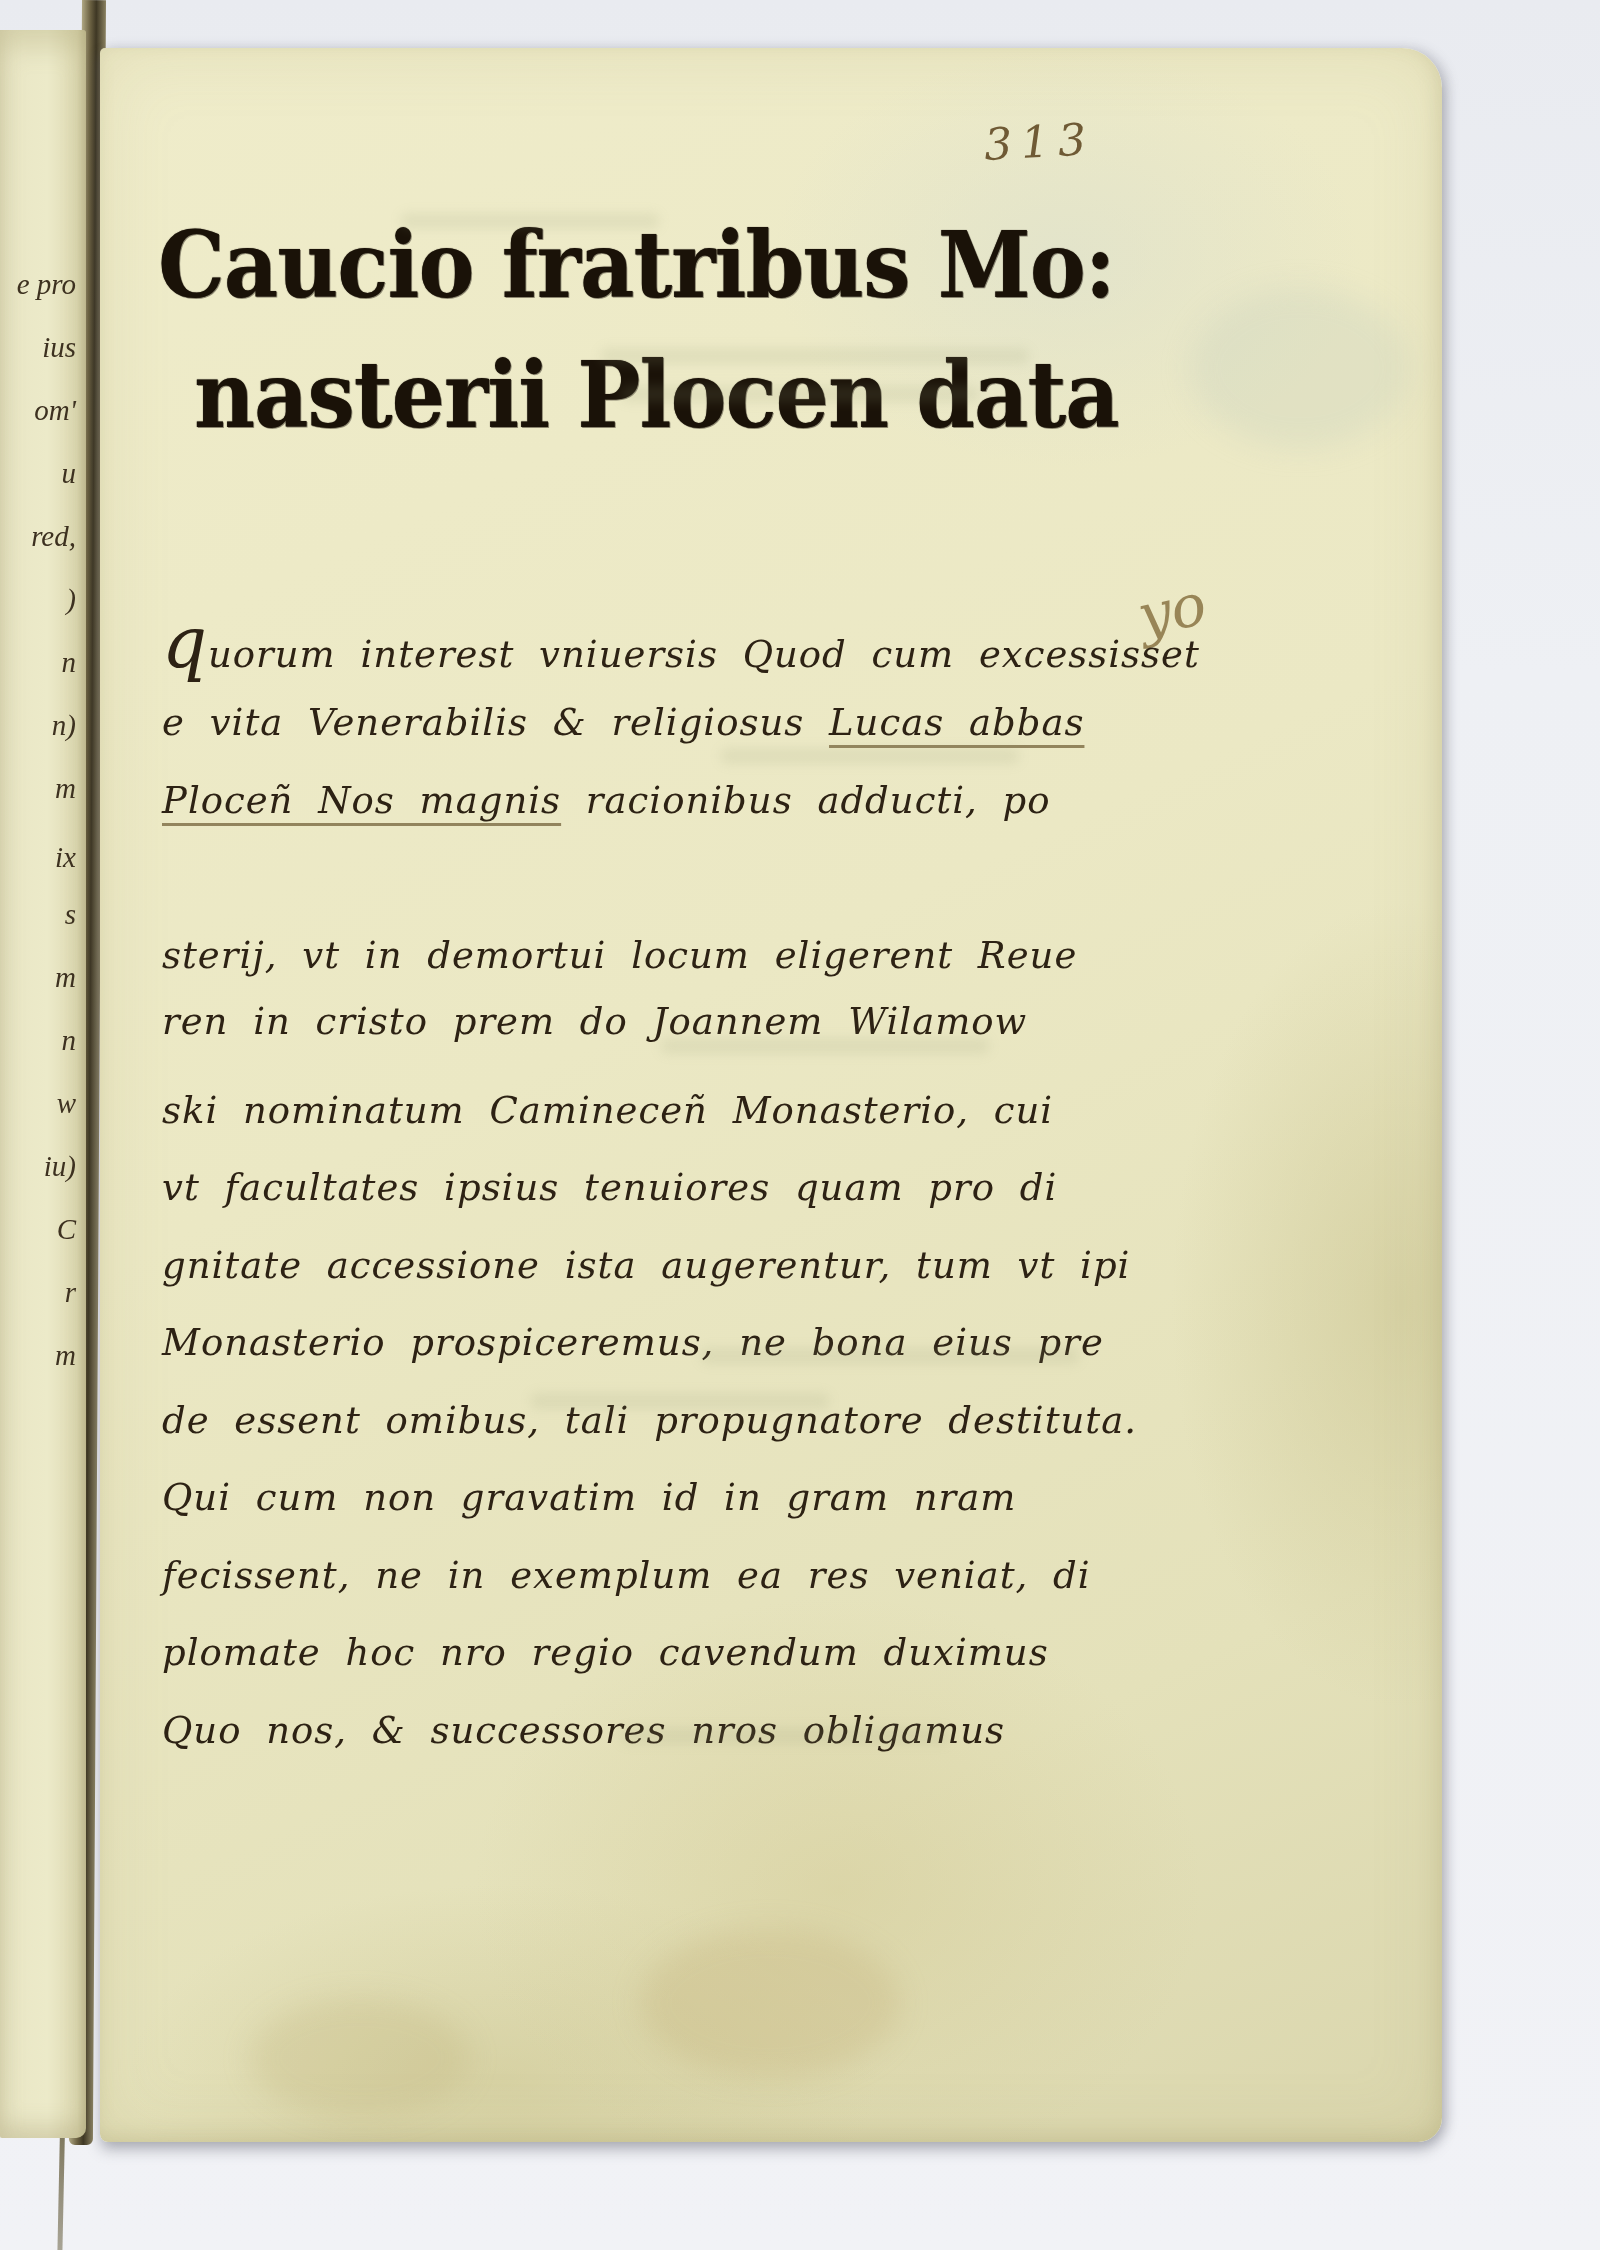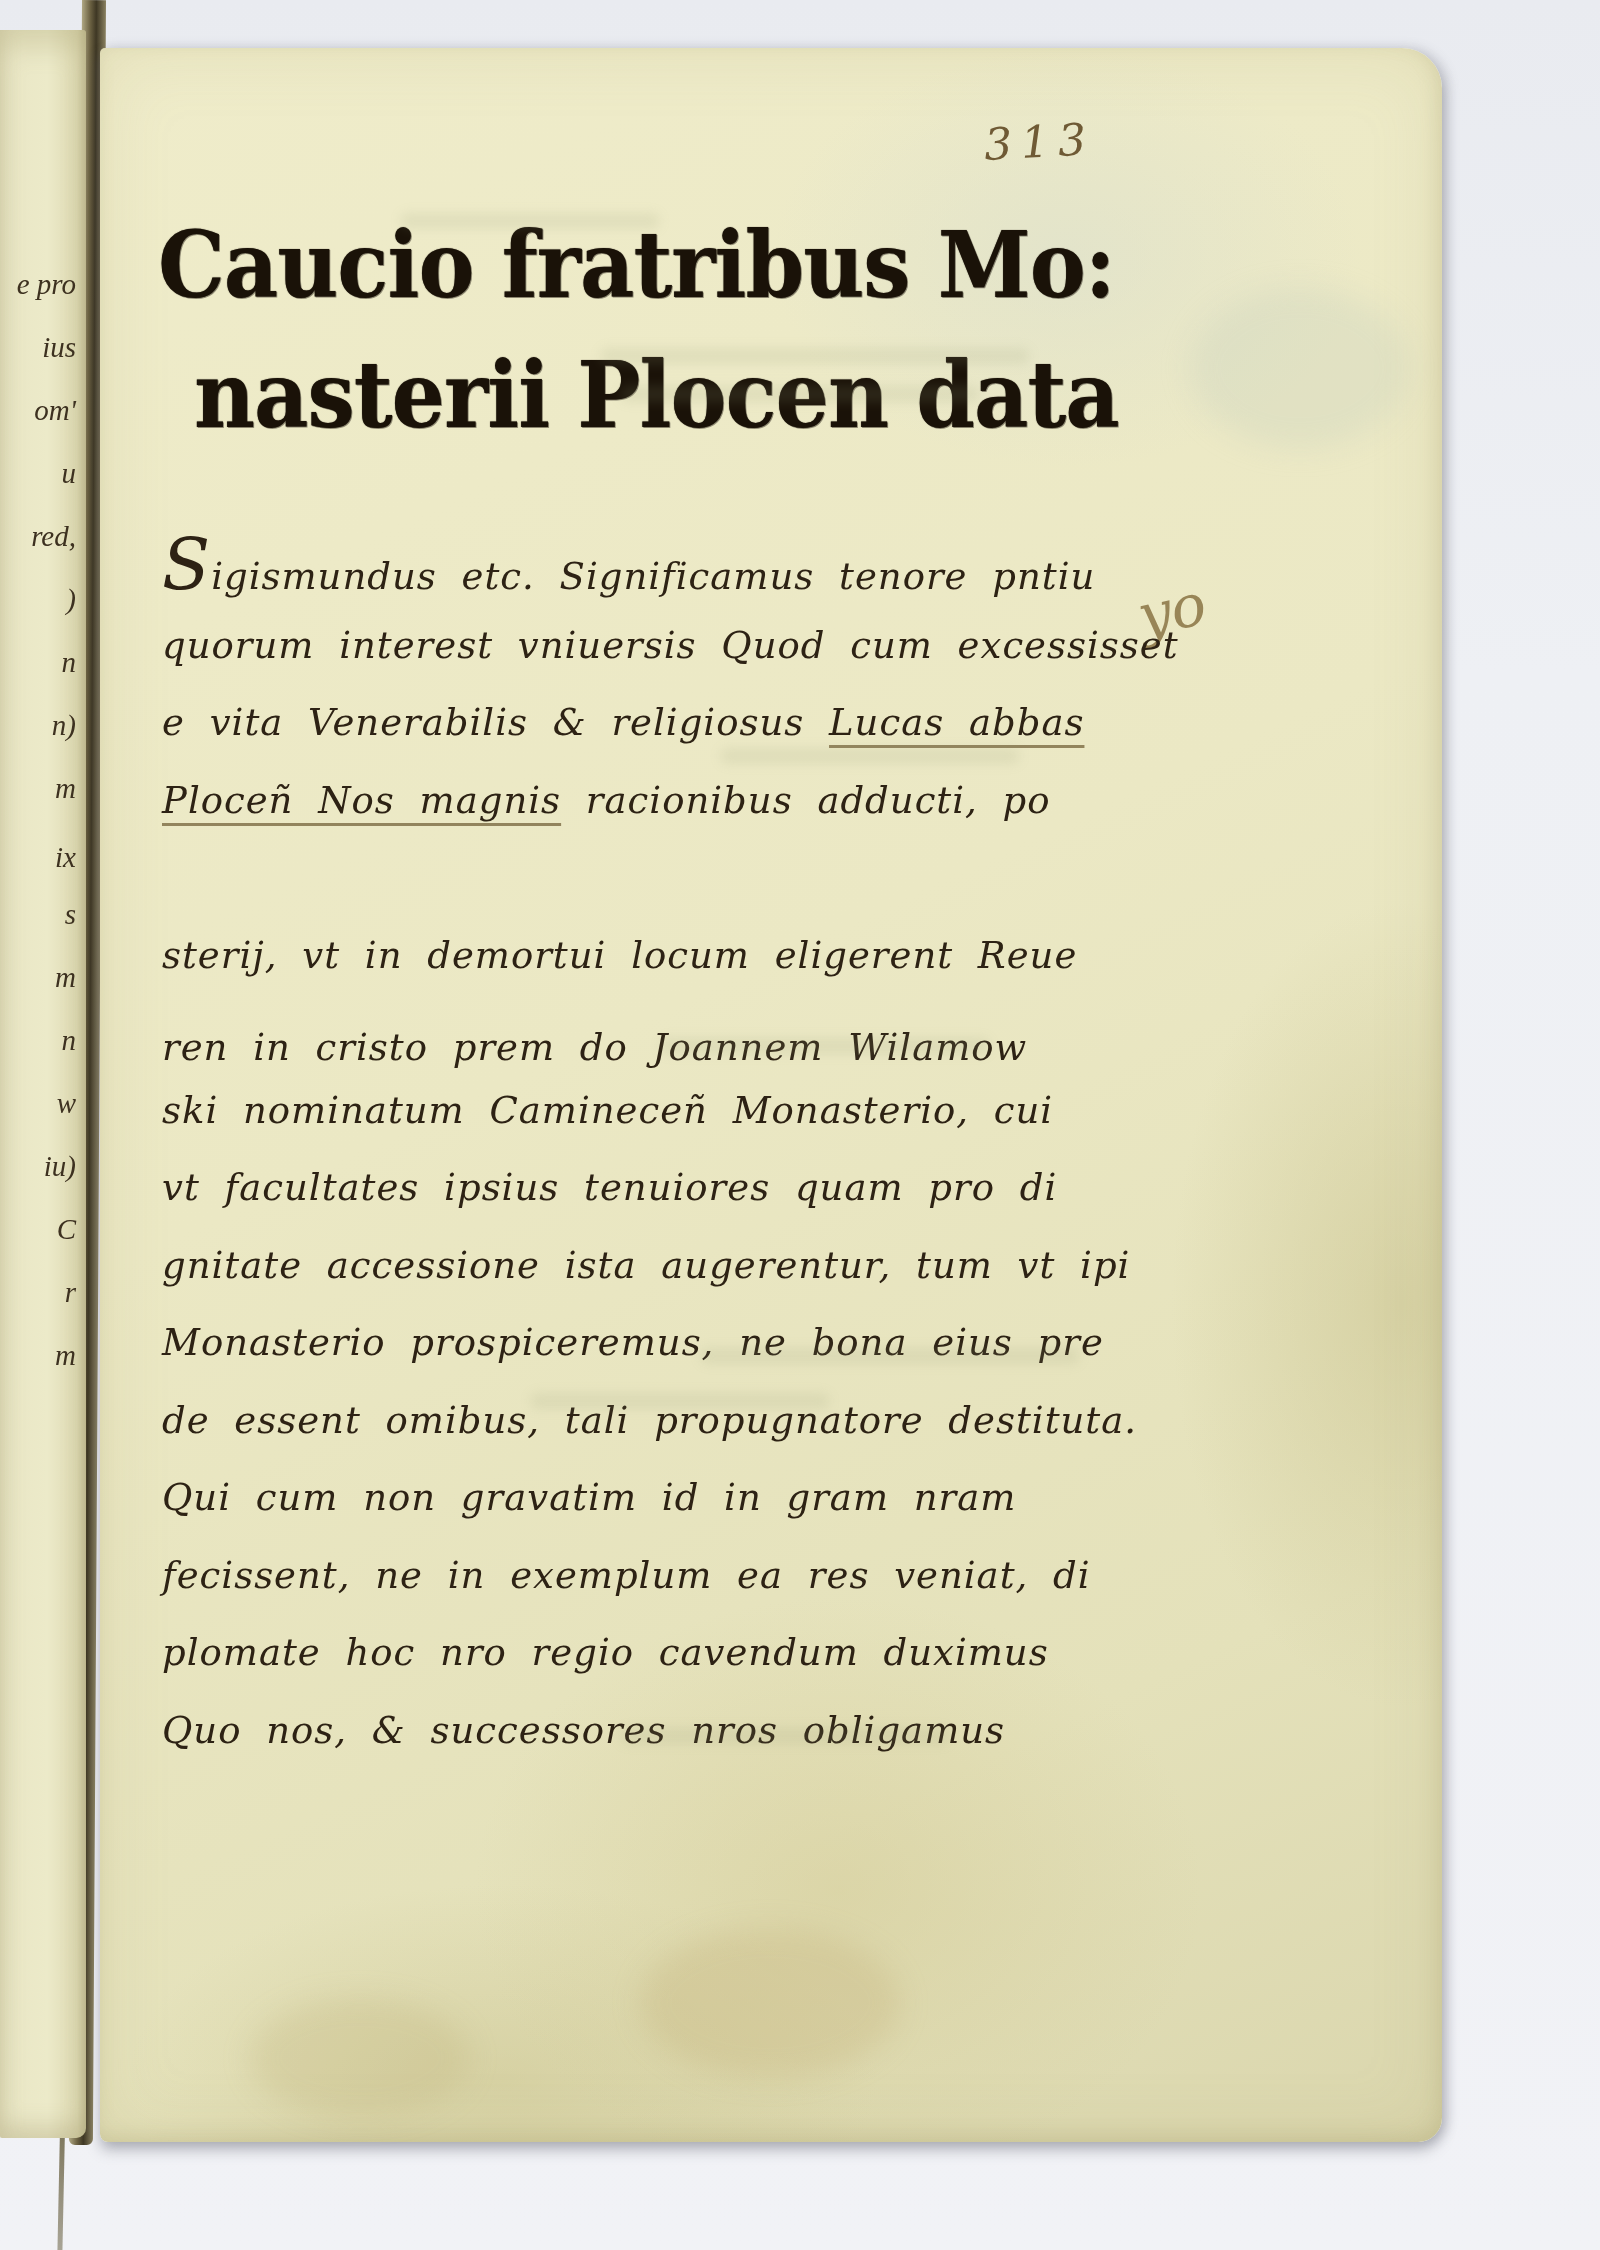--- a/index.html
+++ b/index.html
@@ -137,26 +137,25 @@
     <div class="folio-number">313</div>
 
     <div class="heading">
       <span class="h1">Caucio fratribus Mo:</span>
       <span class="h2">nasterii Plocen data</span>
     </div>
 
     <div class="margin-mark">yo</div>
 
     <div class="body-text">
-        <div class="body-line" style="top: 0px;"><span class="seg">Sigismundus etc. Significamus tenore pntiu</span></div>
         <div class="body-line" style="top: 78px;"><span class="seg">quorum interest vniuersis Quod cum excessisset</span></div>
         <div class="body-line" style="top: 155px;"><span class="seg">e vita Venerabilis &amp; religiosus </span><span class="useg">Lucas abbas</span></div>
         <div class="body-line" style="top: 233px;"><span class="useg">Ploceñ Nos magnis</span><span class="seg"> racionibus adducti, po</span></div>
         <div class="body-line" style="top: 388px;"><span class="seg">sterij, vt in demortui locum eligerent Reue</span></div>
-        <div class="body-line" style="top: 480px;"><span class="seg">ren in cristo prem do Joannem Wilamow</span></div>
+        <div class="body-line" style="top: 454px;"><span class="seg">ren in cristo prem do Joannem Wilamow</span></div>
         <div class="body-line" style="top: 543px;"><span class="seg">ski nominatum Camineceñ Monasterio, cui</span></div>
         <div class="body-line" style="top: 620px;"><span class="seg">vt facultates ipsius tenuiores quam pro di</span></div>
         <div class="body-line" style="top: 698px;"><span class="seg">gnitate accessione ista augerentur, tum vt ipi</span></div>
         <div class="body-line" style="top: 775px;"><span class="seg">Monasterio prospiceremus, ne bona eius pre</span></div>
         <div class="body-line" style="top: 853px;"><span class="seg">de essent omibus, tali propugnatore destituta.</span></div>
         <div class="body-line" style="top: 930px;"><span class="seg">Qui cum non gravatim id in gram nram</span></div>
         <div class="body-line" style="top: 1008px; text-align: center;"><span class="seg">fecissent, ne in exemplum ea res veniat, di</span></div>
         <div class="body-line" style="top: 1085px;"><span class="seg">plomate hoc nro regio cavendum duximus</span></div>
         <div class="body-line" style="top: 1163px;"><span class="seg">Quo nos, &amp; successores nros obligamus</span></div>
       </div>

